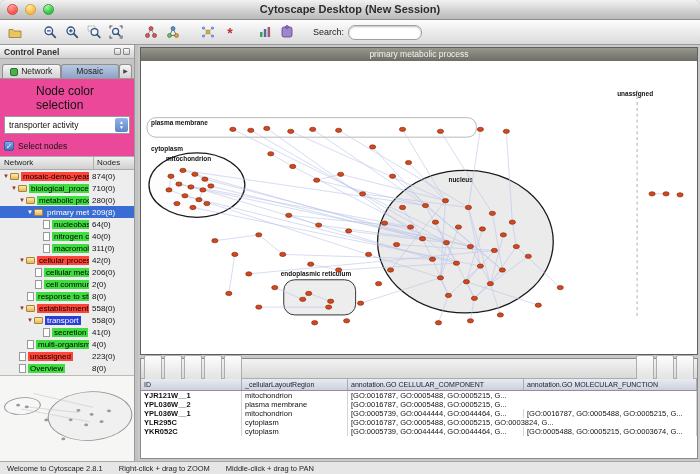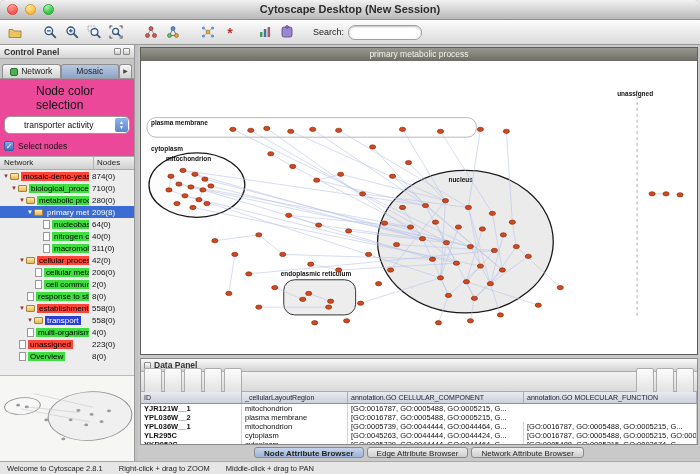--- a/index.html
+++ b/index.html
@@ -36,22 +36,22 @@
   .cp-tabs{height:17px;flex:none;display:flex;align-items:flex-end;background:#c6c6c6;border-bottom:1px solid #9a9a9a;padding:2px 2px 0;}
   .cp-tab{flex:1;text-align:center;font-size:8.5px;color:#222;border:1px solid #8f8f8f;border-bottom:none;
     border-radius:3px 3px 0 0;background:linear-gradient(#f6f6f6,#d2d2d2);height:13px;line-height:13px;
     display:flex;align-items:center;justify-content:center;gap:3px;}
   .cp-tab.active{background:linear-gradient(#b9c8e0,#8da4c8);font-weight:normal;}
   .tab-dot{width:6px;height:6px;border-radius:2px;background:#49b04f;border:1px solid #2e7032;display:inline-block;}
   .cp-tab-more{width:11px;flex:none;font-size:6px;color:#444;border:1px solid #8f8f8f;border-bottom:none;
     border-radius:3px 3px 0 0;background:linear-gradient(#f6f6f6,#d2d2d2);height:13px;line-height:13px;text-align:center;}
   .cp-body{flex:none;padding:4px 4px 2px;}
   .ncs-label{font-size:12px;color:#111;margin:1px 0 4px;padding-left:32px;}
-  .dropdown{height:16px;background:#fff;border:1px solid #9a9a9a;border-radius:6px;display:flex;align-items:center;
-    font-size:8.5px;color:#111;padding-left:19px;overflow:hidden;text-align:center;}
+  .dropdown{height:16px;background:#fff;border:1px solid #9a9a9a;border-radius:0;display:flex;align-items:center;
+    font-size:8.5px;color:#111;padding-left:4px;overflow:hidden;text-align:center;}
   .dropdown .arrows{margin-left:auto;width:13px;height:14px;margin-right:1px;border-radius:2px;
     background:linear-gradient(#92b4ea,#5e86c8);color:#fff;font-size:5px;line-height:5px;
     display:flex;flex-direction:column;align-items:center;justify-content:center;}
   .checkbox-row{display:flex;align-items:center;gap:4px;margin:7px 0 3px;font-size:8.5px;color:#111;}
   .checkbox{width:10px;height:10px;flex:none;border-radius:2px;background:linear-gradient(#83abe9,#3f6fc0);
     border:1px solid #3a5d9e;color:#fff;font-size:8px;line-height:9px;text-align:center;box-sizing:border-box;}
   
   .tree-header{height:12px;flex:none;display:flex;background:linear-gradient(#f0f0f0,#d0d0d0);
     border-top:1px solid #ababab;border-bottom:1px solid #ababab;font-size:8px;color:#222;}
   .th-network{width:89px;padding-left:4px;border-right:1px solid #b2b2b2;line-height:12px;}
@@ -369,20 +369,29 @@
             <span class="tree-count">558(0)</span>
           </div>
           <div class="tree-row">
             <span class="row-left">
               <span class="indent" style="width: 26px;"></span>
               <span class="expander">▼</span>
               <span class="node-icon folder"></span>
               <span class="tree-label blue">transport</span>
             </span>
             <span class="tree-count">558(0)</span>
+          </div>
+          <div class="tree-row">
+            <span class="row-left">
+              <span class="indent" style="width: 34px;"></span>
+              <span class="expander"></span>
+              <span class="node-icon leaf"></span>
+              <span class="tree-label green">secretion</span>
+            </span>
+            <span class="tree-count">41(0)</span>
           </div>
           <div class="tree-row">
             <span class="row-left">
               <span class="indent" style="width: 18px;"></span>
               <span class="expander"></span>
               <span class="node-icon leaf"></span>
               <span class="tree-label green">multi-organism pro...</span>
             </span>
             <span class="tree-count">4(0)</span>
           </div>
@@ -632,24 +641,20 @@
                 <ellipse cx="420" cy="232" rx="3.1" ry="2.2" fill="#d2491f" stroke="#7c2000" stroke-width="0.6"></ellipse>
                 <ellipse cx="512" cy="136" rx="3.1" ry="2.2" fill="#d2491f" stroke="#7c2000" stroke-width="0.6"></ellipse>
                 <ellipse cx="526" cy="136" rx="3.1" ry="2.2" fill="#d2491f" stroke="#7c2000" stroke-width="0.6"></ellipse>
                 <ellipse cx="540" cy="137" rx="3.1" ry="2.2" fill="#d2491f" stroke="#7c2000" stroke-width="0.6"></ellipse>
               </g>
           </svg>
         </div>
       </div>
 
       <div class="data-panel">
-        <div class="dp-header">
-          <button class="mini-ic"></button>
-          <span>Data Panel</span>
-        </div>
         <div class="dp-toolbar">
           <span id="dp-icons-left" style="display:flex;gap:2px;">
               <button class="dp-btn">
                 <svg viewBox="0 0 14 14" width="14" height="14">
                   <rect x="1.5" y="2.5" width="11" height="9" fill="#fff" stroke="#556677" stroke-width="0.8"></rect>
                   <line x1="1.5" y1="5.5" x2="12.5" y2="5.5" stroke="#556677" stroke-width="0.6"></line>
                   <line x1="1.5" y1="8.5" x2="12.5" y2="8.5" stroke="#556677" stroke-width="0.6"></line>
                   <line x1="5" y1="2.5" x2="5" y2="11.5" stroke="#556677" stroke-width="0.6"></line>
                   <line x1="9" y1="2.5" x2="9" y2="11.5" stroke="#556677" stroke-width="0.6"></line>
                 </svg>
@@ -725,38 +730,32 @@
               </div>
               <div class="attr-row">
                 <div class="attr-cell c0">YPL036W__1</div>
                 <div class="attr-cell c1">mitochondrion</div>
                 <div class="attr-cell c2">[GO:0005739, GO:0044444, GO:0044464, G...</div>
                 <div class="attr-cell c3">[GO:0016787, GO:0005488, GO:0005215, G...</div>
               </div>
               <div class="attr-row">
                 <div class="attr-cell c0">YLR295C</div>
                 <div class="attr-cell c1">cytoplasm</div>
-                <div class="attr-cell c2">[GO:0045263, GO:0044444, GO:0044424, G...</div>
                 <div class="attr-cell c3">[GO:0016787, GO:0005488, GO:0005215, GO:0003824, G...</div>
               </div>
               <div class="attr-row">
                 <div class="attr-cell c0">YKR052C</div>
                 <div class="attr-cell c1">cytoplasm</div>
                 <div class="attr-cell c2">[GO:0005739, GO:0044444, GO:0044464, G...</div>
                 <div class="attr-cell c3">[GO:0005488, GO:0005215, GO:0003674, G...</div>
               </div>
             </div>
         </div>
       </div>
 
-      <div class="browser-tabs" id="browser-tabs">
-          <button class="b-tab active">Node Attribute Browser</button>
-          <button class="b-tab">Edge Attribute Browser</button>
-          <button class="b-tab">Network Attribute Browser</button>
-        </div>
     </div>
   </div>
 
   <div class="status-bar">
     <span>Welcome to Cytoscape 2.8.1</span>
     <span>Right-click + drag to ZOOM</span>
     <span>Middle-click + drag to PAN</span>
   </div>
 </div>
 

